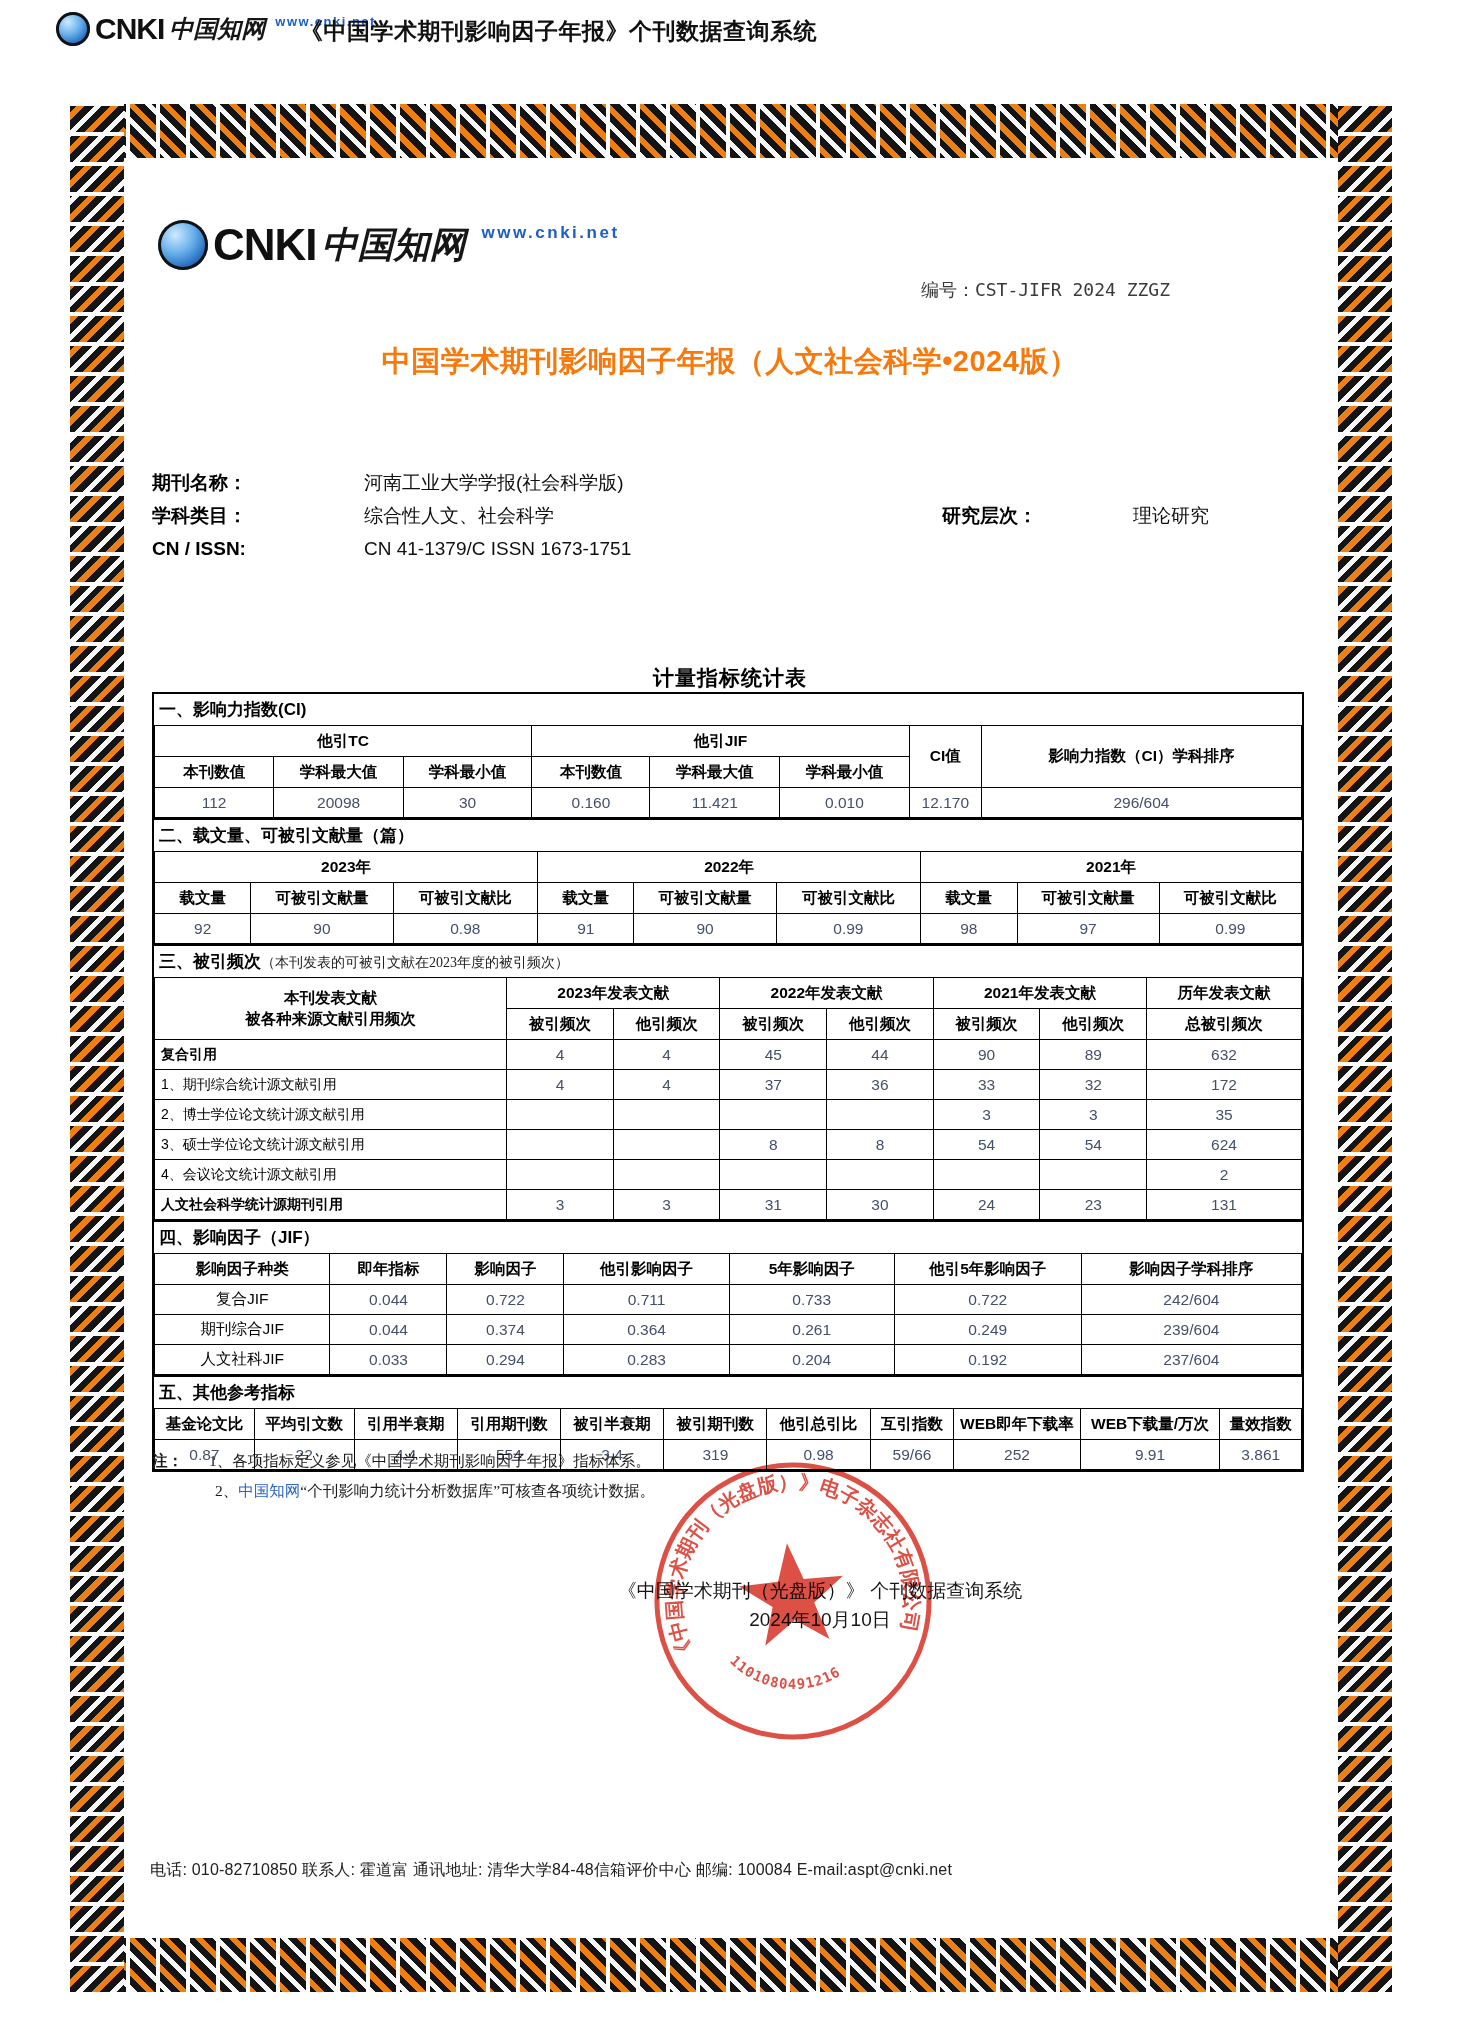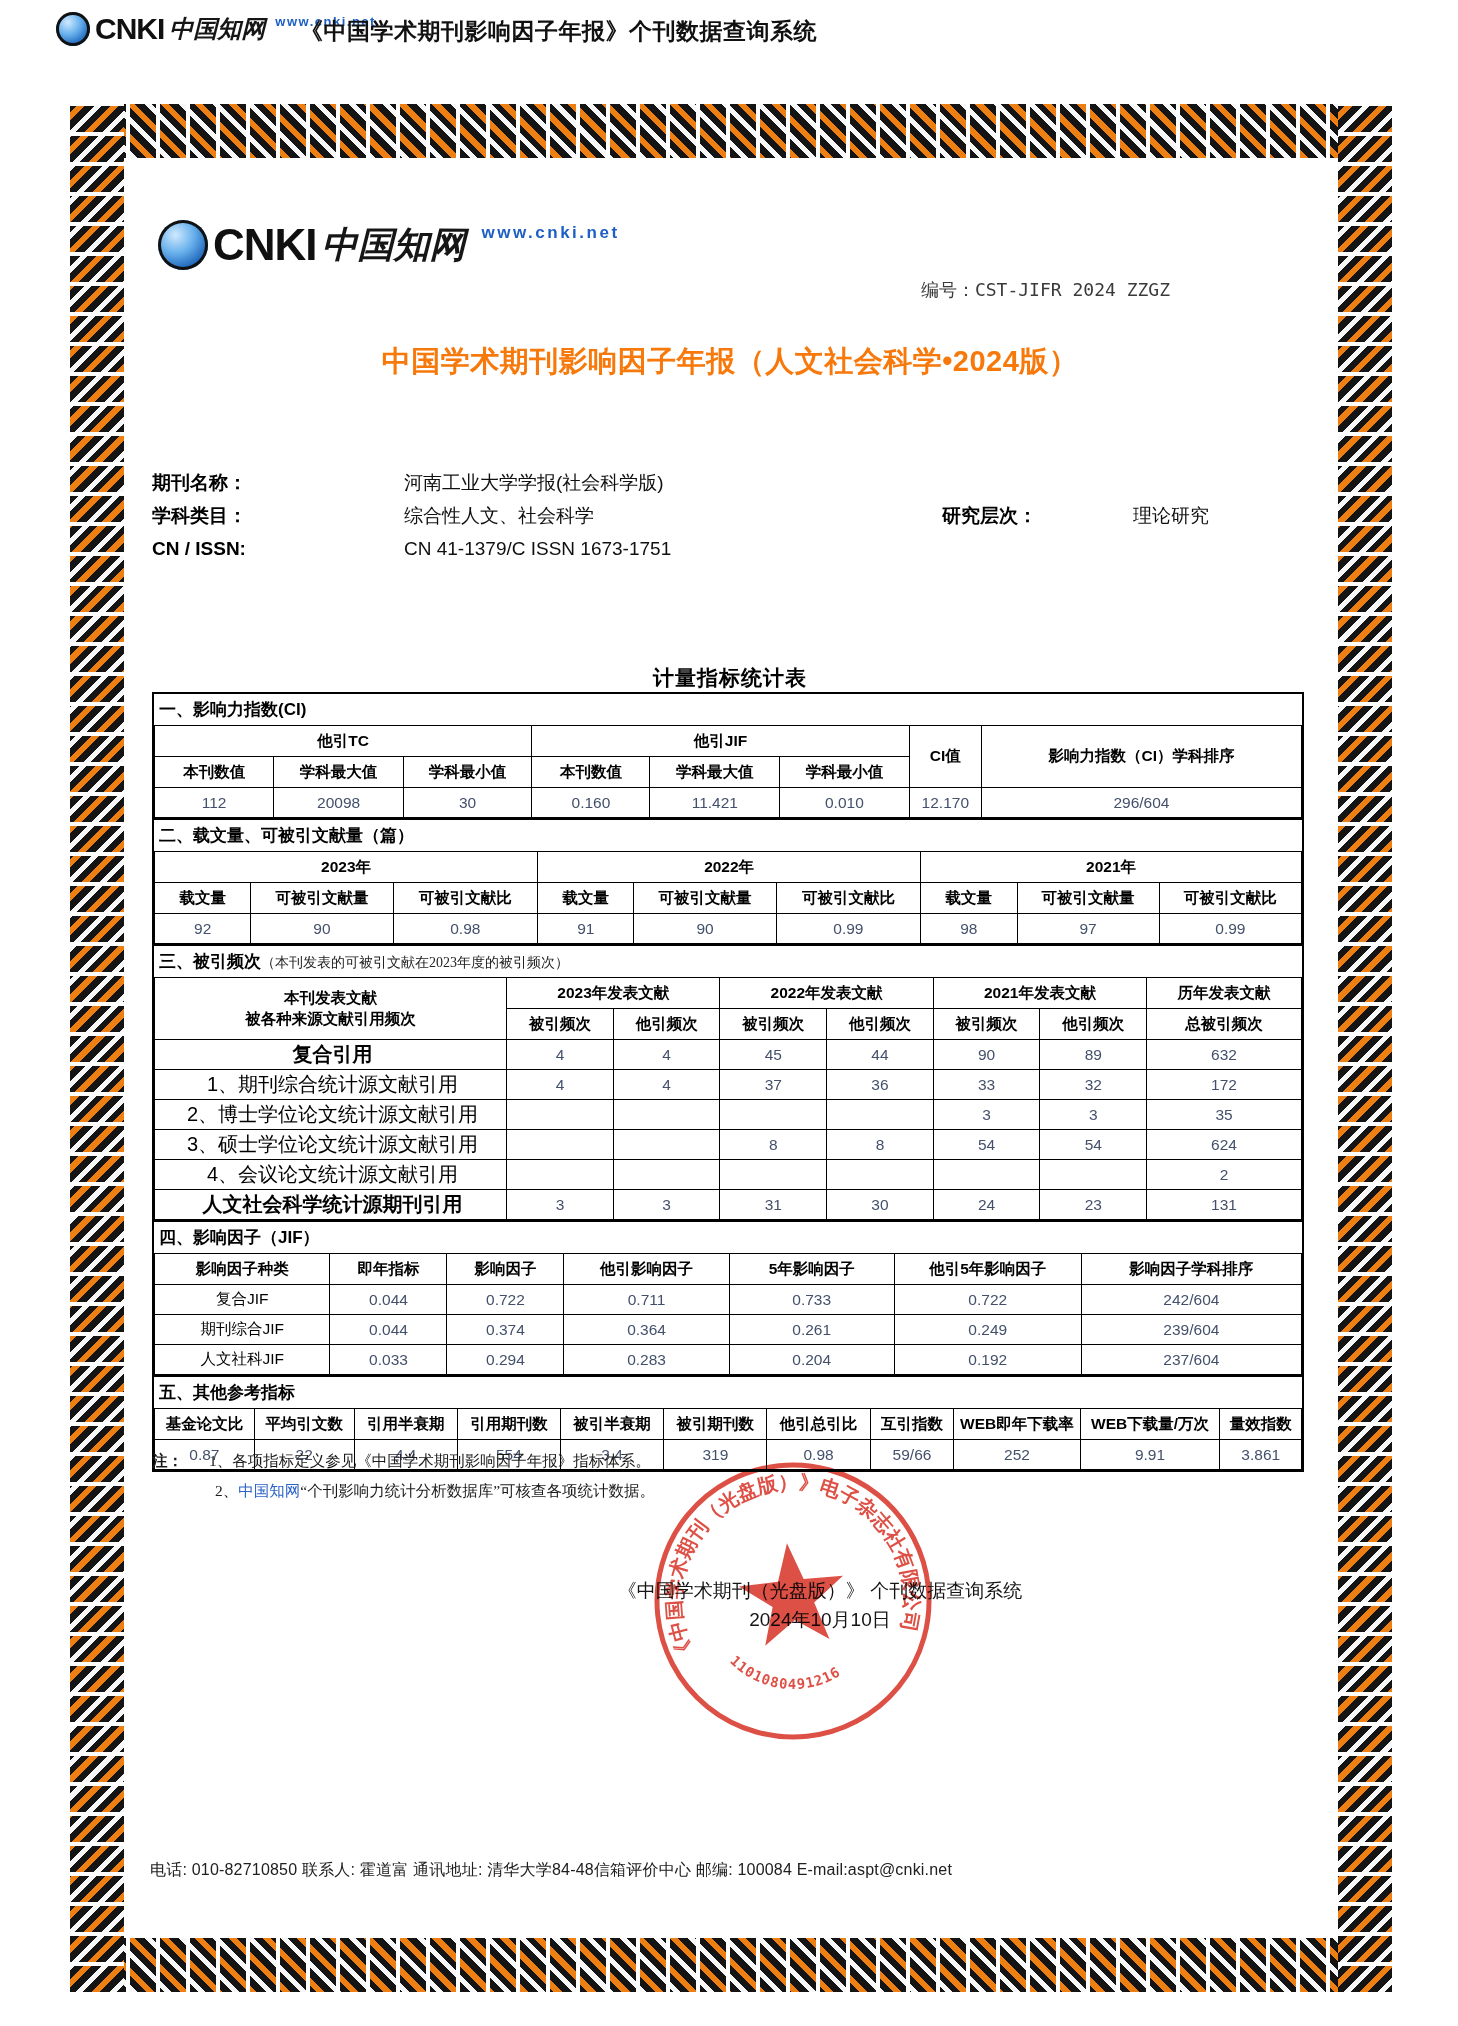--- a/index.html
+++ b/index.html
@@ -35,34 +35,34 @@
     repeating-linear-gradient(135deg,#141414 0 6px,#ee7f12 6px 12px,#141414 12px 19px,#f7f7f7 19px 24px);}
 
   
   .serial{font-family:"DejaVu Sans Mono",monospace;font-size:18px;color:#3a3a3a;text-align:right;}
   .main-title{font-size:29px;font-weight:bold;color:#f7790b;text-align:center;letter-spacing:.5px;}
   .tbl-title{font-size:21px;font-weight:bold;text-align:center;letter-spacing:1px;}
 
   
   .info-row{height:33px;display:flex;align-items:center;font-size:19px;position:relative;}
   .info-lbl{font-weight:bold;width:212px;flex:0 0 212px;}
-  .info-val{color:#101010;margin-left:40px;}
+  .info-val{color:#101010;}
   .rl-lbl{position:absolute;left:790px;font-weight:bold;}
   .rl-val{position:absolute;left:981px;color:#101010;}
 
   
   .stat-wrap{border:2.5px solid #000;background:#fff;}
   .sec-title{font-size:17px;font-weight:bold;padding:4px 4px 4px 5px;border-top:2.5px solid #000;}
   .sec-title.first{border-top:none;}
   .sec-note{font-weight:normal;font-family:"Liberation Serif",serif;font-size:14px;color:#222;}
   table.stat{border-collapse:collapse;width:100%;table-layout:fixed;}
   .stat th,.stat td{border:1.6px solid #000;text-align:center;padding:1px 2px;overflow:hidden;}
   .stat th{font-size:15.5px;font-weight:bold;height:28px;white-space:nowrap;}
   .stat td{font-size:15.5px;color:#43506b;height:27px;}
-  .stat td.rowlabel{text-align:center;padding-left:6px;color:#000;font-size:20px;white-space:nowrap;}
+  .stat td.rowlabel{text-align:left;padding-left:6px;color:#000;font-size:14px;white-space:nowrap;}
   .stat td.rowlabel.b{font-weight:bold;}
   .stat td.b-black{color:#000;font-weight:normal;}
 
   
   .notes{font-family:"Liberation Serif",serif;font-size:15.5px;color:#1a1a1a;line-height:30px;}
   .note-label{font-weight:bold;margin-right:26px;}
   .note2{margin-left:63px;}
   .note-link{color:#2d64c8;}
 
   

